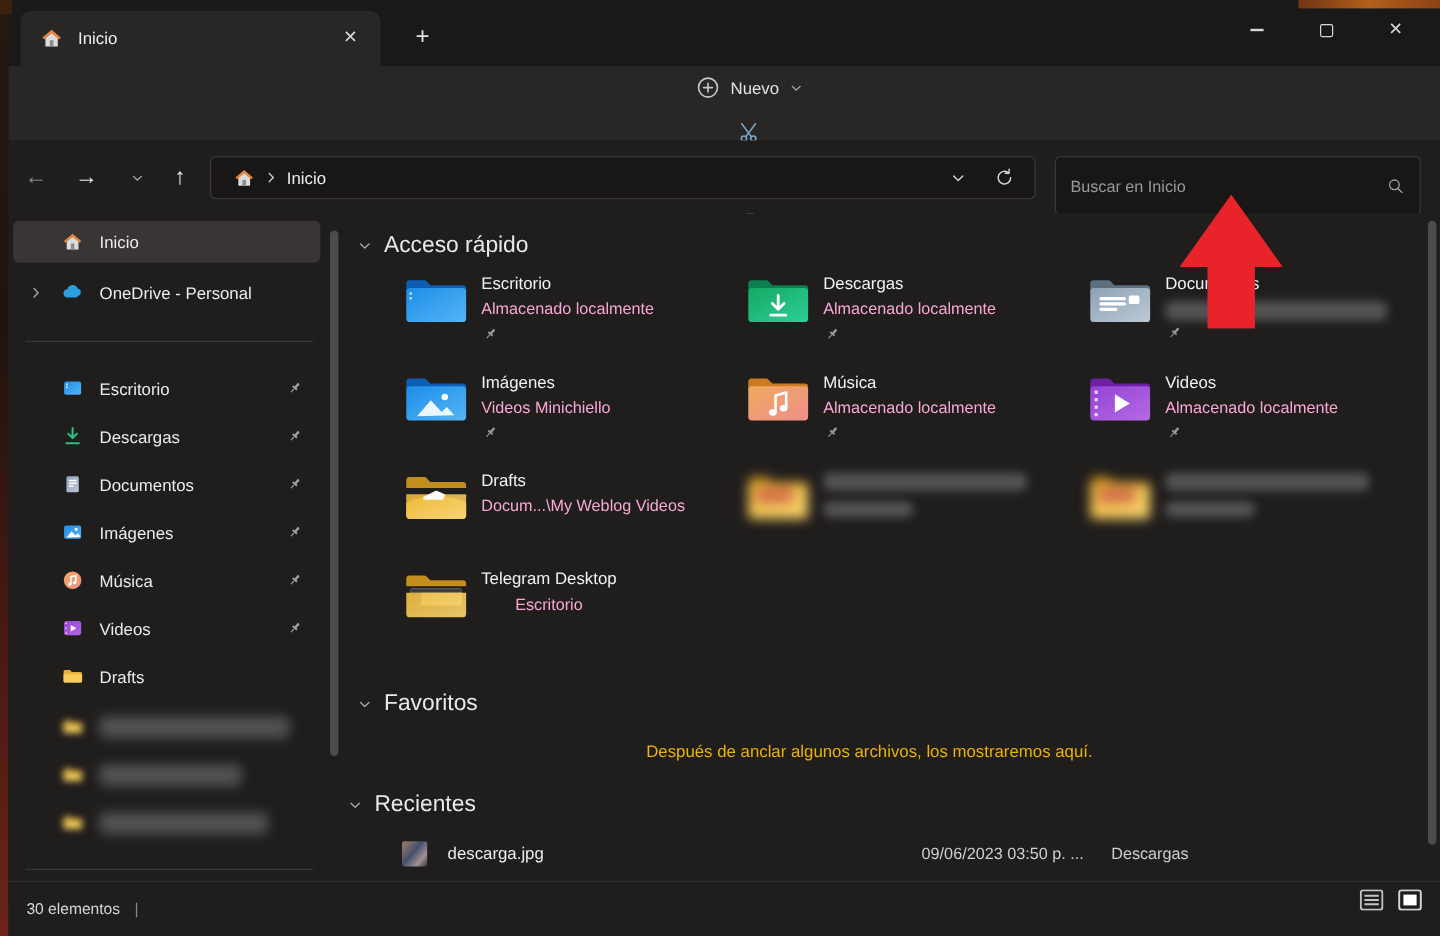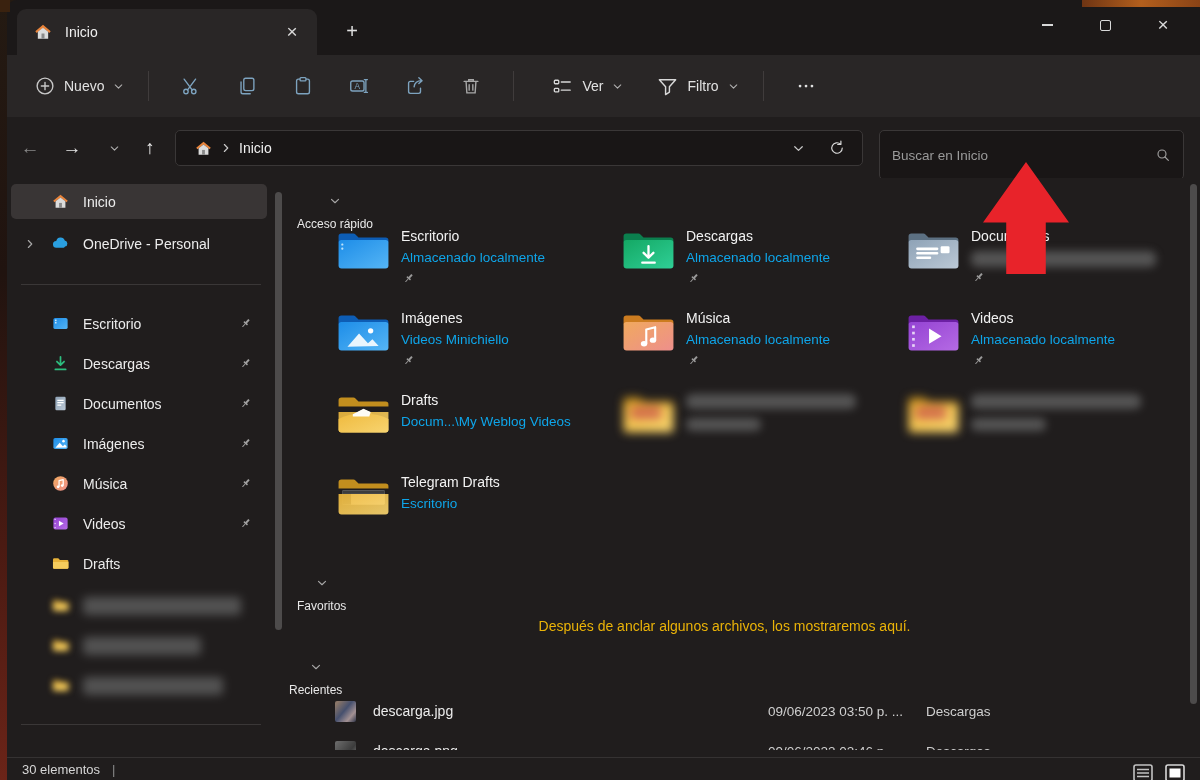--- a/index.html
+++ b/index.html
@@ -29,21 +29,21 @@
   .newtab { position:absolute; left:330px; top:16px; width:30px; height:30px; color:#e0e0e0; font-size:20px;
     display:flex; align-items:center; justify-content:center; border-radius:4px; }
   .winctrls { position:absolute; right:8px; top:8px; display:flex; }
   .wbtn { width:58px; height:34px; display:flex; align-items:center; justify-content:center; color:#d8d8d8; }
   .wbtn.min span { display:block; width:11px; height:1.5px; background:#d8d8d8; }
   .wbtn.max span { display:block; width:11px; height:11px; border:1.2px solid #d8d8d8; border-radius:2px; }
   .wbtn.close { font-size:19px; }
 
   
   .toolbar { position:absolute; left:0; top:55px; right:0; height:62px; background:#292626;
-    display:flex; align-items:center; padding-left:18px; }
+    display:flex; align-items:center; padding-left:42px;flex-direction:column; }
   .tb-btn { display:flex; align-items:center; gap:8px; color:#e2e2e2; font-size:14px; padding:7px 9px; border-radius:4px; }
   .tb-btn.dim { color:#8f8f8f; }
   .tb-ic { width:22px; height:22px; display:block; }
   .tb-ic24 { width:23px; height:23px; display:block; }
   .tb-sep { width:1px; height:30px; background:#403c3c; margin:0 14px; }
   .tb-iconbtn { padding:8px 17px; border-radius:4px; display:flex; align-items:center; }
   .chev { width:13px; height:13px; opacity:.85; }
 
   
   .navbar { position:absolute; left:0; top:117px; right:0; height:61px; background:#201d1d; }
@@ -78,49 +78,49 @@
   .sb-pin { position:absolute; right:14px; width:15px; height:15px; opacity:.85; }
   .sb-divider { position:absolute; left:14px; width:240px; height:1px; background:#3a3737; }
   .sb-blurbar { height:18px; border-radius:4px; background:#5c5c5c; filter:blur(5px); opacity:.85; }
   .blur-ic { filter:blur(3px); }
   .sb-scroll { position:absolute; left:268px; top:14px; width:7px; height:438px; background:#4d4b4b; border-radius:4px; }
 
   
   .main { position:absolute; left:282px; top:0; right:0; bottom:0; }
   .main-scroll { position:absolute; right:3px; top:6px; width:7px; height:520px; background:#4d4b4b; border-radius:4px; }
 
-  .sec-head { position:absolute; display:flex; align-items:center; gap:9px; color:#e8e8e8; font-size:12px;flex-direction:column; }
+  .sec-head { position:absolute; display:flex; align-items:center; gap:9px; color:#e8e8e8; font-size:19px; }
   .sec-chev { width:14px; height:14px; opacity:.8; }
 
   .qa-grid { position:absolute; left:46px; top:48px; display:grid; grid-template-columns:repeat(3,285px); row-gap:19px; }
   .tile { display:flex; height:63px; }
   .tile-ic { width:57px; height:47px; margin-top:2px; flex:0 0 auto; }
   .tile-ic svg { width:57px; height:47px; }
   .tile-text { margin-left:9px; padding-top:0; }
   .tile-title { color:#f2f2f2; font-size:14px; line-height:21px; white-space:nowrap; }
-  .tile-sub { color:#0ea5e9; font-size:13.5px; line-height:21px; white-space:nowrap; }
+  .tile-sub { color:#f9a8d4; font-size:13.5px; line-height:21px; white-space:nowrap;text-align:center; }
   .tile-pin { width:15px; height:15px; margin-top:3px; opacity:.8; display:block; }
   .blur-bar { background:#5e5e5e; filter:blur(4px); opacity:.85; border-radius:6px; }
   .bb-title { width:170px; height:15px; margin-top:4px; }
   .bb-sub { width:75px; height:13px; margin-top:9px; }
   .bb-doc { width:185px; height:16px; margin-top:4px; }
   .tile.blurred .tile-ic { filter:blur(5px); }
 
   .fav-empty { position:absolute; left:0; right:40px; top:440px; text-align:center; color:#eab308; font-size:14px; }
 
   .recent-row { position:absolute; left:46px; right:20px; height:34px; display:flex; align-items:center; }
   .r-thumb { width:21px; height:21px; border-radius:2px; margin-right:17px; flex:0 0 auto; }
   .thumb-jpg { background:linear-gradient(130deg,#8a7668 10%,#46506e 45%,#a39193 75%,#2e3448); filter:blur(.6px); }
   .thumb-png { background:linear-gradient(130deg,#6e6e6e,#3c3c3c 60%,#888); filter:blur(.6px); }
   .r-name { color:#ececec; font-size:14px; width:395px; }
   .r-date { color:#cfcfcf; font-size:13.5px; width:158px; }
   .r-loc { color:#cfcfcf; font-size:13.5px; }
 
   
-  .statusbar { position:absolute; left:0; right:0; bottom:0; height:23px; background:#201d1d;
+  .statusbar { position:absolute; left:0; right:0; bottom:0; height:46px; background:#201d1d;
     border-top:1px solid #353232; display:flex; align-items:center; padding-left:15px; }
   .status-text { color:#d6d6d6; font-size:13px; }
   .status-sep { color:#8a8a8a; margin-left:12px; font-size:13px; }
   .view-btns { position:absolute; right:12px; top:3px; display:flex; gap:6px; }
   .view-btn { width:26px; height:24px; display:flex; align-items:center; justify-content:center; border-radius:3px; }
 
   
   .red-arrow { position:absolute; left:983px; top:162px; width:86px; height:112px; background:#e8232a; z-index:60;
     clip-path:polygon(50% 0, 100% 54%, 73% 54%, 73% 100%, 27% 100%, 27% 54%, 0 54%); }
 
@@ -670,21 +670,21 @@
               <div class="blur-bar bb-title"></div>
               <div class="blur-bar bb-sub"></div>
             </div>
           </div>
 
           <div class="tile">
             <span class="tile-ic"><svg viewBox="0 0 64 52">
                   <use href="#f-tg"></use>
                 </svg></span>
             <div class="tile-text">
-              <div class="tile-title">Telegram Drafts</div>
+              <div class="tile-title">Telegram Desktop</div>
               <div class="tile-sub">Escritorio</div>
             </div>
           </div>
         </div>
 
         <div class="sec-head" style="left:8px; top:398px">
           <svg class="sec-chev">
               <use href="#ic-chev-down"></use>
             </svg>
           <span>Favoritos</span>

